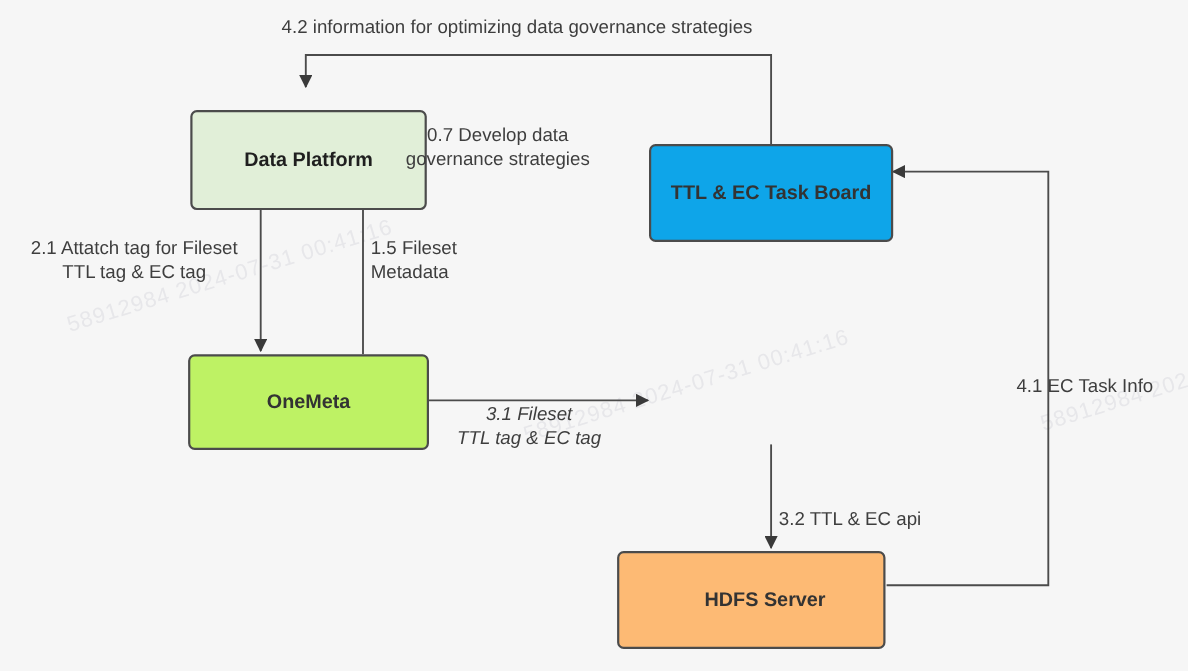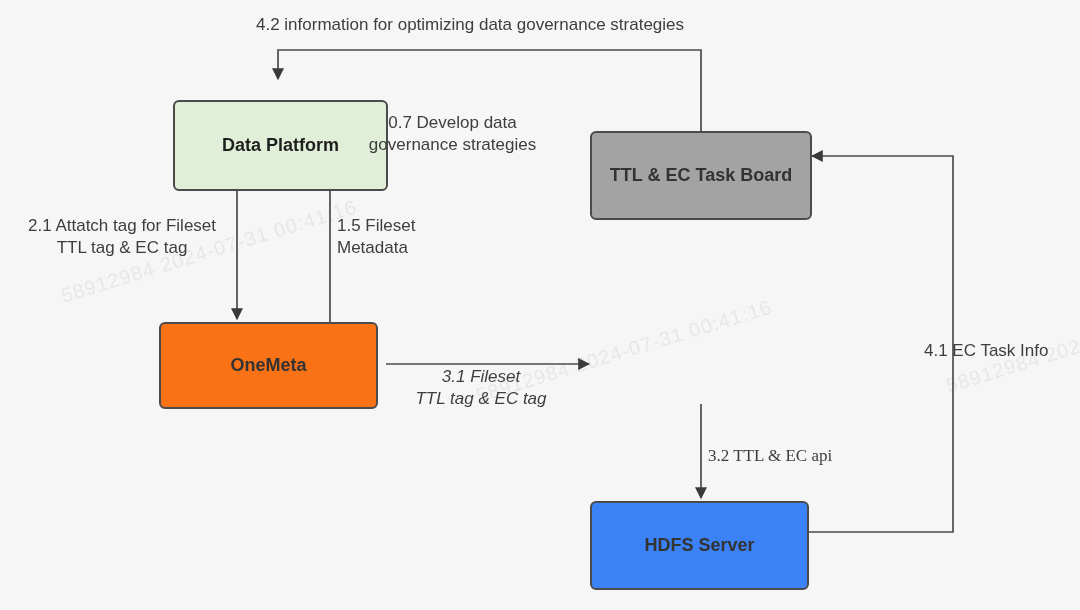--- a/index.html
+++ b/index.html
@@ -24,25 +24,25 @@
     display: flex;
     align-items: center;
     justify-content: center;
     text-align: center;
     font-size: 18px;
     font-weight: 600;
     color: #333333;
     line-height: 23px;
   }
   .node-data-platform   { left: 173px; top:  82px; width: 211px; height: 87px; background: #e1efd8; font-weight: 700; color: #1f1f1f; margin-top: 18px; }
-  .node-ttl-board       { left: 590px; top: 131px; width: 218px; height: 85px; background: #a3a3a3; }
-  .node-onemeta         { left: 159px; top: 322px; width: 215px; height: 83px; background: #f97316; }
+  .node-ttl-board       { left: 590px; top: 131px; width: 218px; height: 85px; background: #0ea5e9; }
+  .node-onemeta         { left: 171px; top: 322px; width: 215px; height: 83px; background: #bef264; }
   .node-smart           { left: 592px; top: 322px; width: 214px; height: 82px; background: #d9d6f3; }
   .node-smart .node-label { max-width: 150px; }
-  .node-hdfs            { left: 590px; top: 501px; width: 215px; height: 85px; background: #3b82f6; }
+  .node-hdfs            { left: 561px; top: 501px; width: 215px; height: 85px; background: #fdba74; padding-left: 25px; }
   .edge-label {
     position: absolute;
     z-index: 3;
     font-size: 17px;
     line-height: 22px;
     color: #3e3e3e;
     white-space: pre-line;
   }
   .center { text-align: center; }
   .watermark {
@@ -105,17 +105,17 @@
 
   <div class="edge-label center" style="left: 8px; top: 215px; width: 228px;">2.1 Attatch tag for Fileset
 TTL tag &amp; EC tag</div>
 
   <div class="edge-label" style="left: 337px; top: 215px; width: 110px;">1.5 Fileset
 Metadata</div>
 
   <div class="edge-label center" style="left: 396px; top: 366px; width: 170px; font-style: italic;">3.1 Fileset
 TTL tag &amp; EC tag</div>
 
-  <div class="edge-label" style="left: 708px; top: 445px; width: 160px; font-family: Liberation Serif, serif;">3.2 TTL &amp; EC api</div>
+  <div class="edge-label" style="left: 708px; top: 461px; width: 160px;">3.2 TTL &amp; EC api</div>
 
   <div class="edge-label" style="left: 924px; top: 340px; width: 145px;">4.1 EC Task Info</div>
 
 </div>
 
 </body></html>

